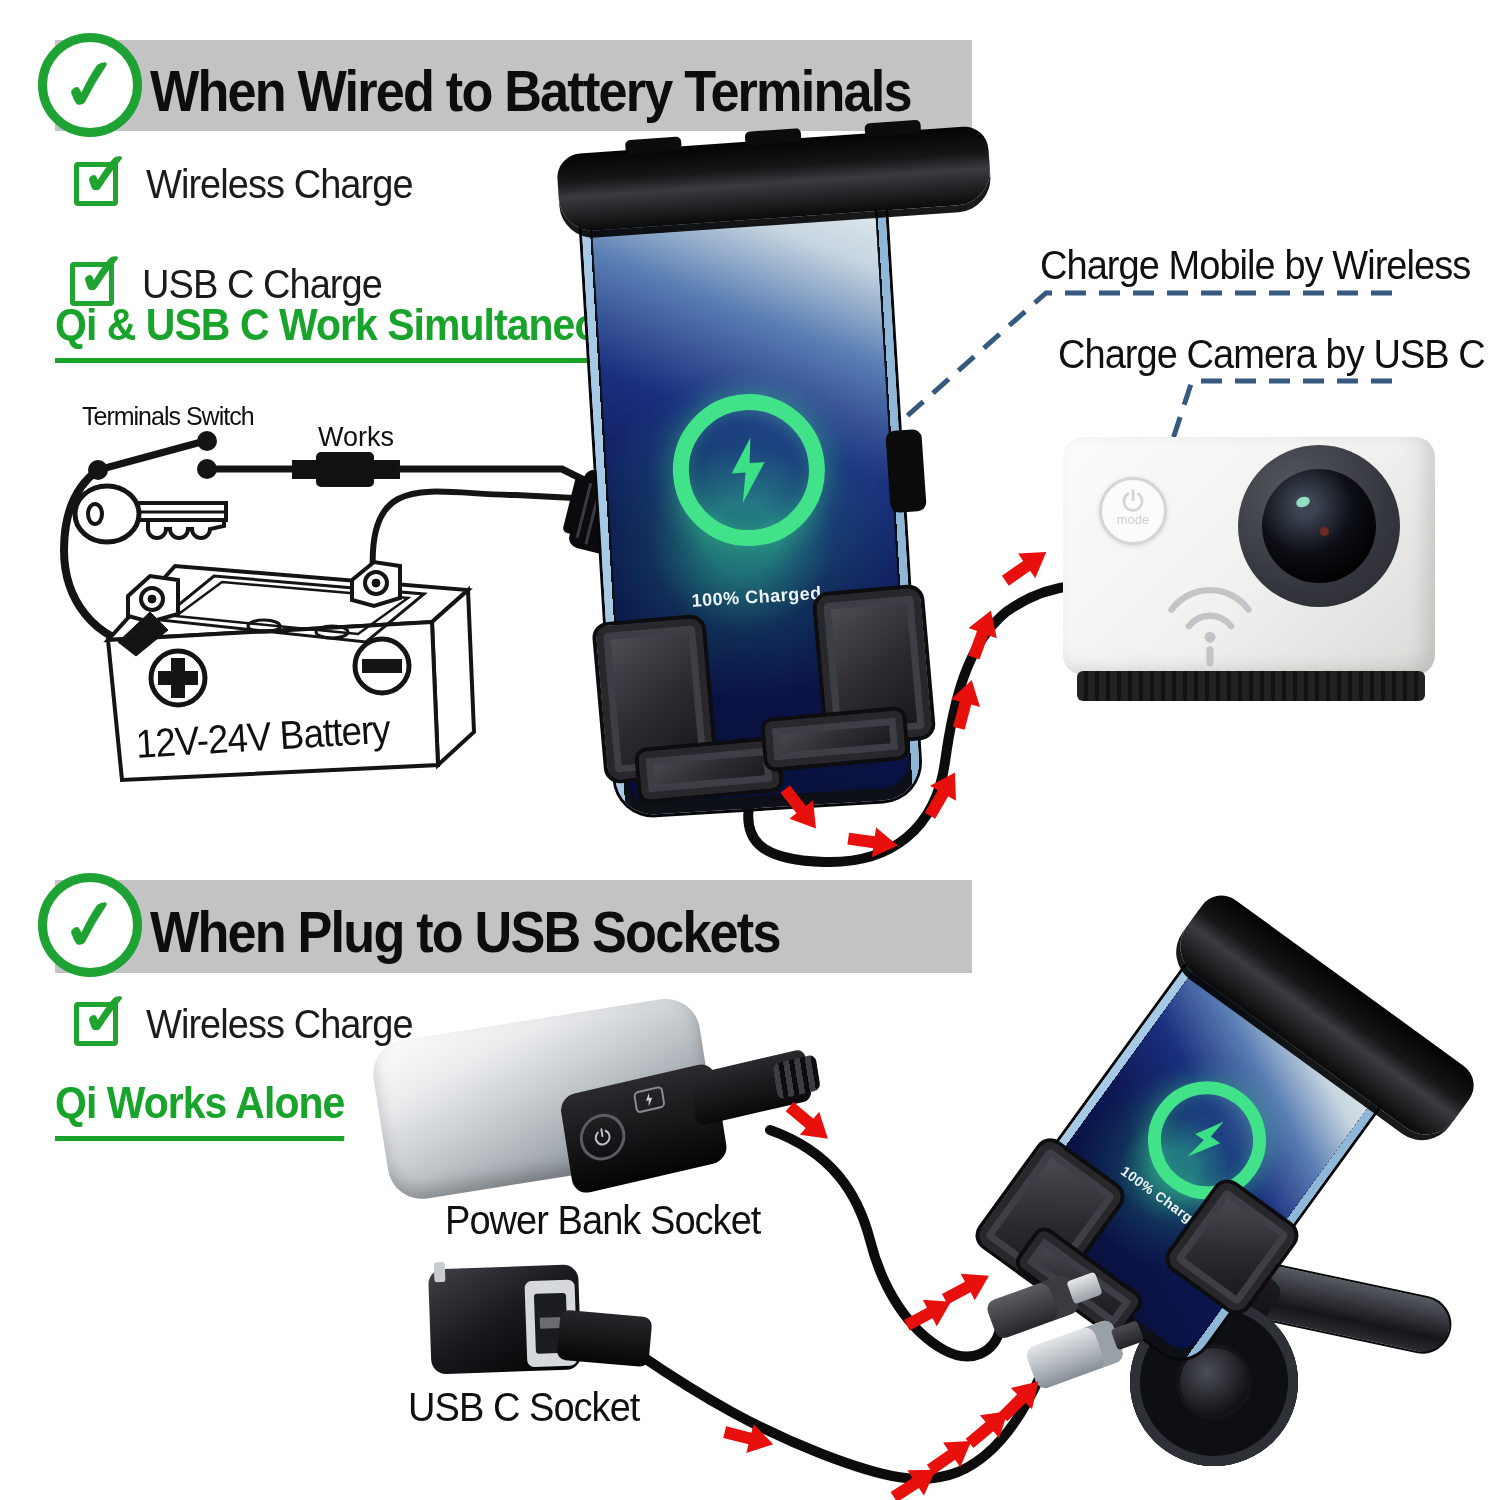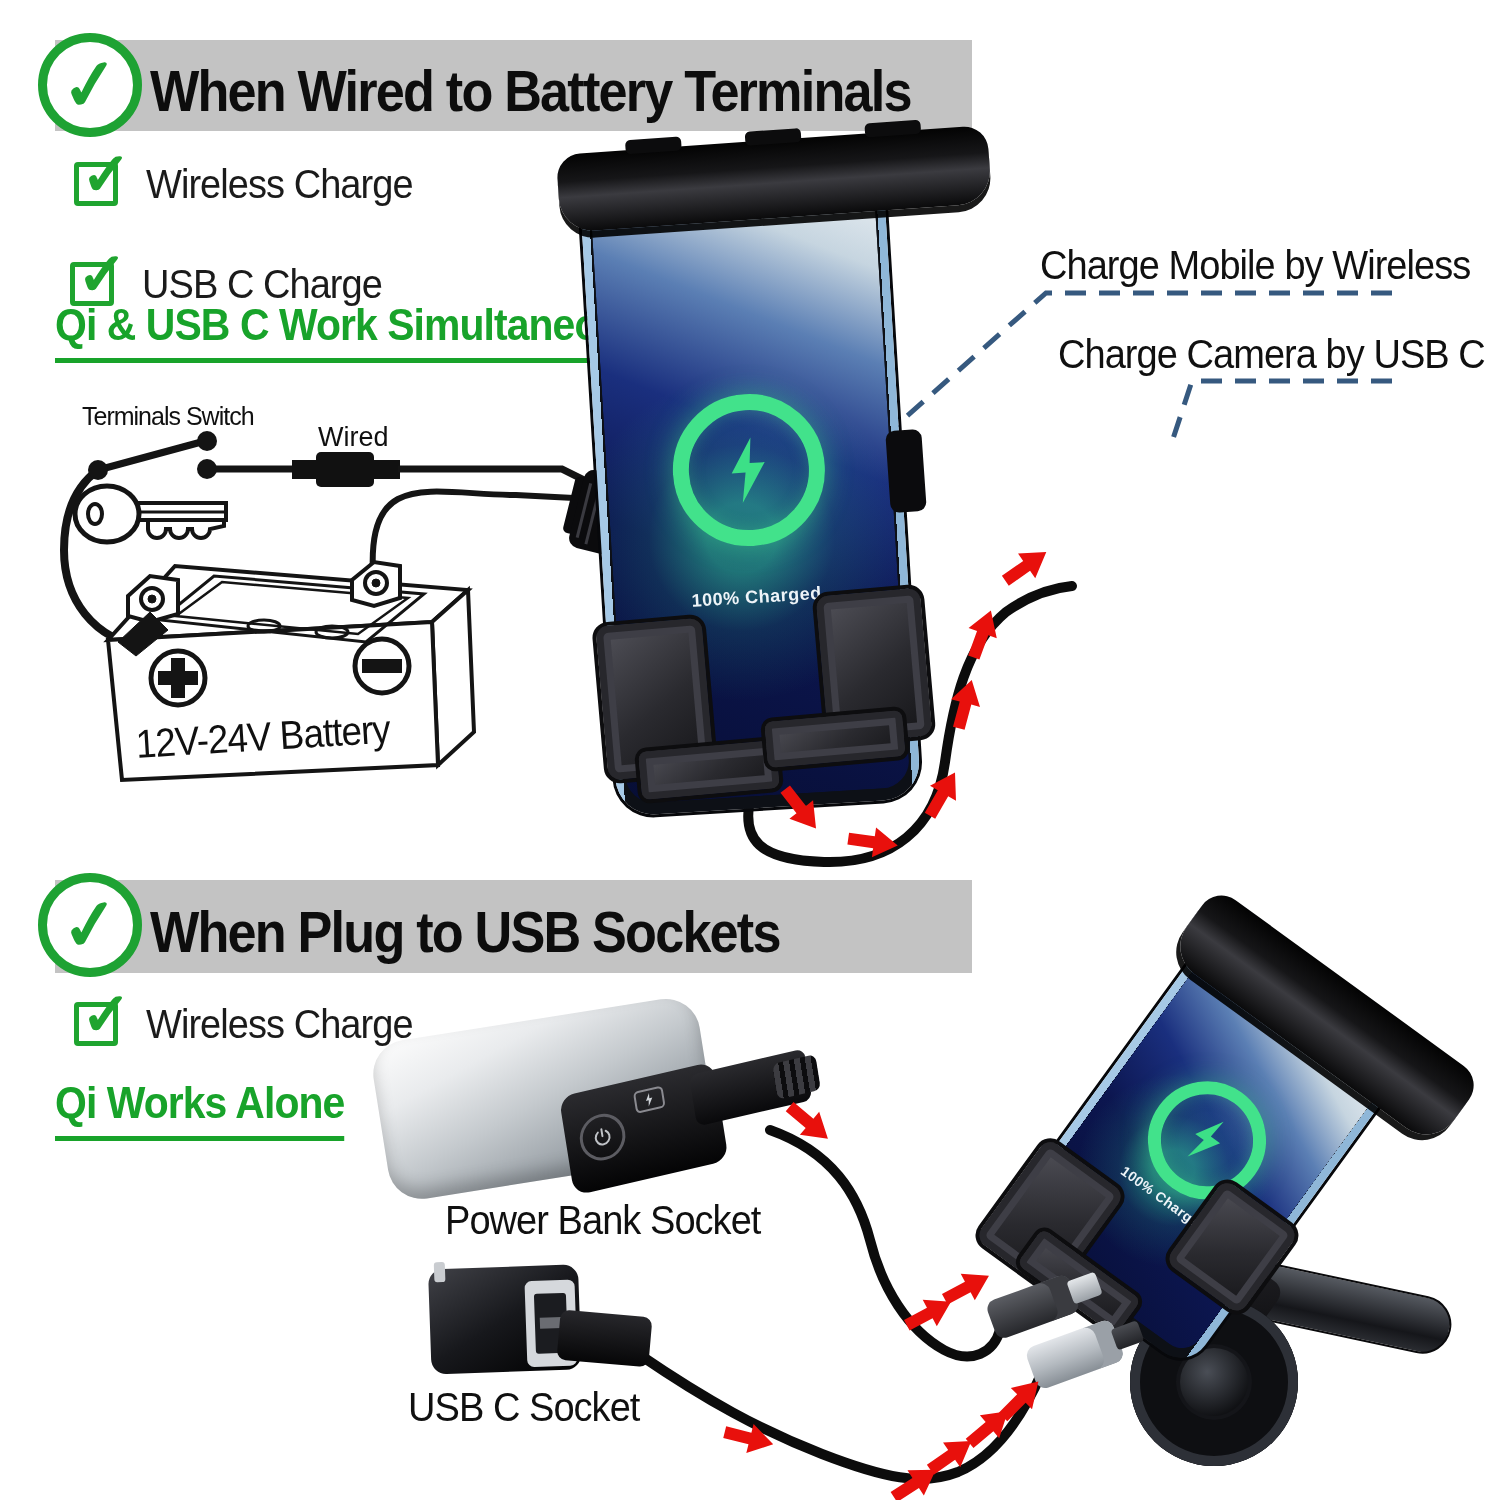--- a/index.html
+++ b/index.html
@@ -156,21 +156,21 @@
   </div>
   <div class="checkrow" style="left:70px;top:262px">
     <span class="cbox">
         <span class="tick">✓</span>
       </span>
     <span class="clabel">USB C Charge</span>
   </div>
   <div class="hl" style="left:55px;top:300px">Qi &amp; USB C Work Simultaneously</div>
 
   <div class="dlabel" style="left:82px;top:402px;font-size:25px;letter-spacing:-1px">Terminals Switch</div>
-  <div class="dlabel" style="left:318px;top:422px;font-size:27px">Wired</div>
+  <div class="dlabel" style="left:318px;top:422px;font-size:27px">Works</div>
   <div class="dlabel" style="left:136px;top:722px;font-size:40px;letter-spacing:-1px;transform:rotate(-3.5deg) scaleX(.92);transform-origin:0 50%">12V-24V Battery</div>
 
   <div class="callout" style="left:1040px;top:243px">Charge Mobile by Wireless</div>
   <div class="callout" style="left:1058px;top:332px">Charge Camera by USB C</div>
 
   <svg class="layer" width="1500" height="1500" viewBox="0 0 1500 1500">
 
     <path d="M148 648 C 92 640, 64 598, 64 550 C 64 512, 76 486, 98 470" stroke="#141414" stroke-width="8" fill="none" stroke-linecap="round"></path>
 
     <line x1="98" y1="470" x2="205" y2="441" stroke="#141414" stroke-width="7" stroke-linecap="round"></line>
@@ -252,20 +252,44 @@
       <div class="pstatus" style="top:66%;font-size:18px">100% Charged</div>
     </div>
   </div>
 
   <div class="sideclamp" style="left:888px;top:430px;width:36px;height:82px;transform:rotate(-4deg)"></div>
   <div class="claw" style="left:598px;top:618px;width:114px;height:162px;transform:rotate(-5deg)"></div>
   <div class="claw" style="left:636px;top:742px;width:146px;height:56px;transform:rotate(-5deg);border-radius:12px"></div>
   <div class="claw" style="left:818px;top:588px;width:112px;height:156px;transform:rotate(-5deg)"></div>
   <div class="claw" style="left:762px;top:712px;width:146px;height:54px;transform:rotate(-5deg);border-radius:12px"></div>
 
+  <div class="camera" style="left:1063px;top:437px">
+    <div class="cam-band"></div>
+    <div class="modebtn">
+      <svg width="26" height="26" viewBox="0 0 40 40">
+        <path d="M12 9 A14 14 0 1 0 28 9" stroke="#d4d4d6" stroke-width="4" fill="none" stroke-linecap="round"></path>
+        <line x1="20" y1="4" x2="20" y2="18" stroke="#d4d4d6" stroke-width="4" stroke-linecap="round"></line>
+      </svg>
+      <span>mode</span>
+    </div>
+    <div class="lens">
+      <div class="lens-inner">
+        <span class="glint g1"></span>
+        <span class="glint g2"></span>
+      </div>
+    </div>
+    <svg class="wifi" width="110" height="95" viewBox="0 0 120 100">
+      <g stroke="#c4c4c6" stroke-width="7" fill="none" stroke-linecap="round">
+        <path d="M18 36 A 52 52 0 0 1 102 36"></path>
+        <path d="M37 54 A 29 29 0 0 1 83 54"></path>
+      </g>
+      <circle cx="60" cy="66" r="6" fill="#c4c4c6"></circle>
+      <rect x="56" y="76" width="8" height="22" rx="4" fill="#c4c4c6"></rect>
+    </svg>
+  </div>
 
   <div class="secbar" style="left:55px;top:880px;width:917px;height:93px"></div>
   <div class="badge" style="left:38px;top:873px">
     <span>✓</span>
   </div>
   <div class="sechead" style="left:150px;top:898px">When Plug to USB Sockets</div>
 
   <div class="checkrow" style="left:74px;top:1002px">
     <span class="cbox">
         <span class="tick">✓</span>

